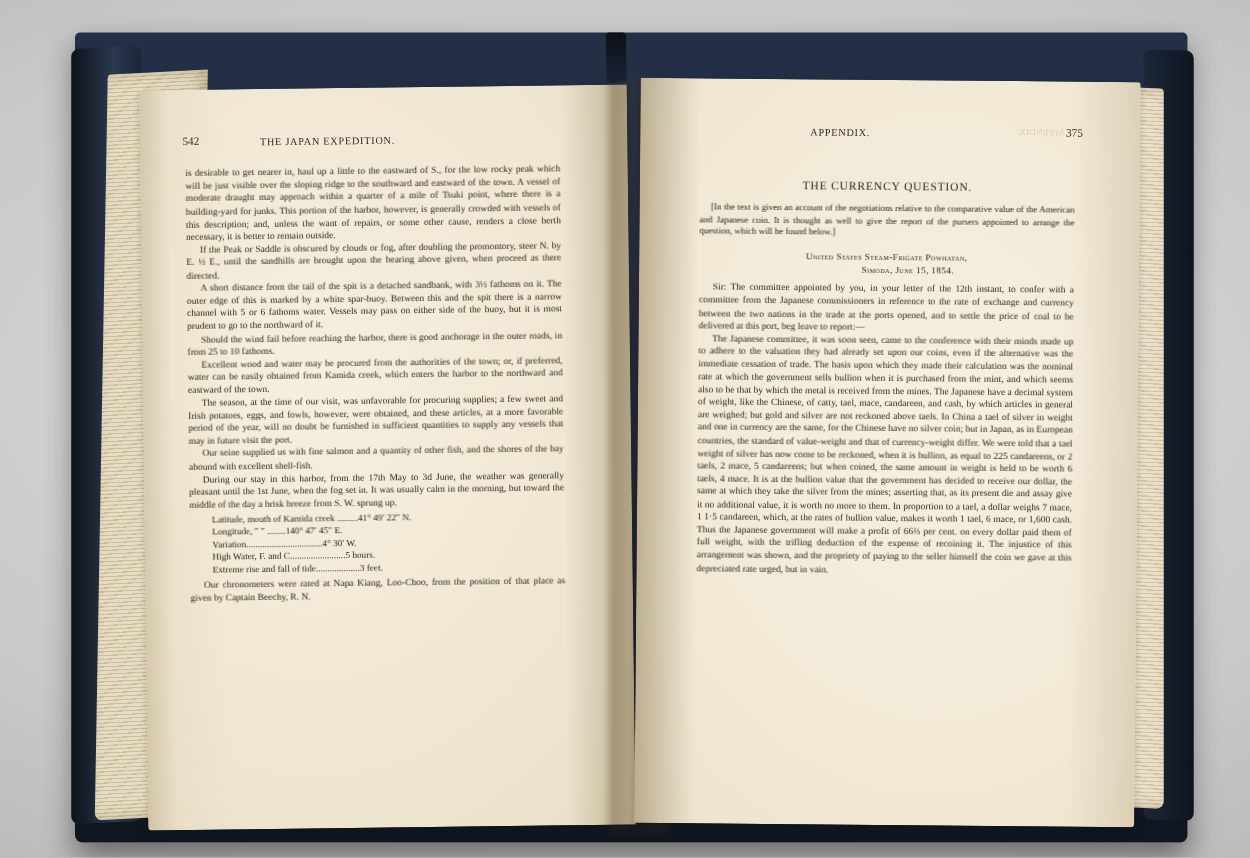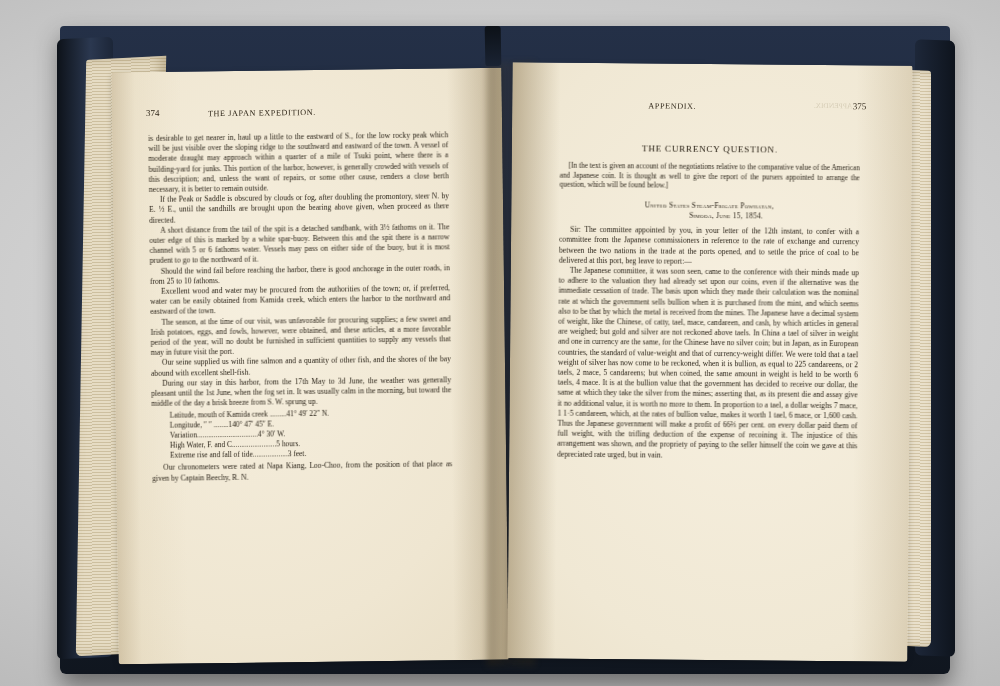--- a/index.html
+++ b/index.html
@@ -254,21 +254,21 @@
   <div class="book">
 
     <div class="cover"></div>
     <div class="cover-edge-left"></div>
     <div class="cover-edge-right"></div>
 
     <div class="edge-left"></div>
     <div class="edge-right"></div>
 
     <div class="page page-left">
-      <div class="folio left-folio">374</div>
+      <div class="folio left-folio">542</div>
       <div class="runhead left-runhead">THE JAPAN EXPEDITION.</div>
 
       <div class="textcol left-text blur-soft">
         <p class="para noindent">is desirable to get nearer in, haul up a little to the eastward of S., for the low rocky peak which will be just visible over the sloping ridge to the southward and eastward of the town. A vessel of moderate draught may approach within a quarter of a mile of Tsuki point, where there is a building-yard for junks. This portion of the harbor, however, is generally crowded with vessels of this description; and, unless the want of repairs, or some other cause, renders a close berth necessary, it is better to remain outside.</p>
         <p class="para">If the Peak or Saddle is obscured by clouds or fog, after doubling the promontory, steer N. by E. ½ E., until the sandhills are brought upon the bearing above given, when proceed as there directed.</p>
         <p class="para">A short distance from the tail of the spit is a detached sandbank, with 3½ fathoms on it. The outer edge of this is marked by a white spar-buoy. Between this and the spit there is a narrow channel with 5 or 6 fathoms water. Vessels may pass on either side of the buoy, but it is most prudent to go to the northward of it.</p>
         <p class="para">Should the wind fail before reaching the harbor, there is good anchorage in the outer roads, in from 25 to 10 fathoms.</p>
         <p class="para">Excellent wood and water may be procured from the authorities of the town; or, if preferred, water can be easily obtained from Kamida creek, which enters the harbor to the northward and eastward of the town.</p>
         <p class="para">The season, at the time of our visit, was unfavorable for procuring supplies; a few sweet and Irish potatoes, eggs, and fowls, however, were obtained, and these articles, at a more favorable period of the year, will no doubt be furnished in sufficient quantities to supply any vessels that may in future visit the port.</p>
         <p class="para">Our seine supplied us with fine salmon and a quantity of other fish, and the shores of the bay abound with excellent shell-fish.</p>

